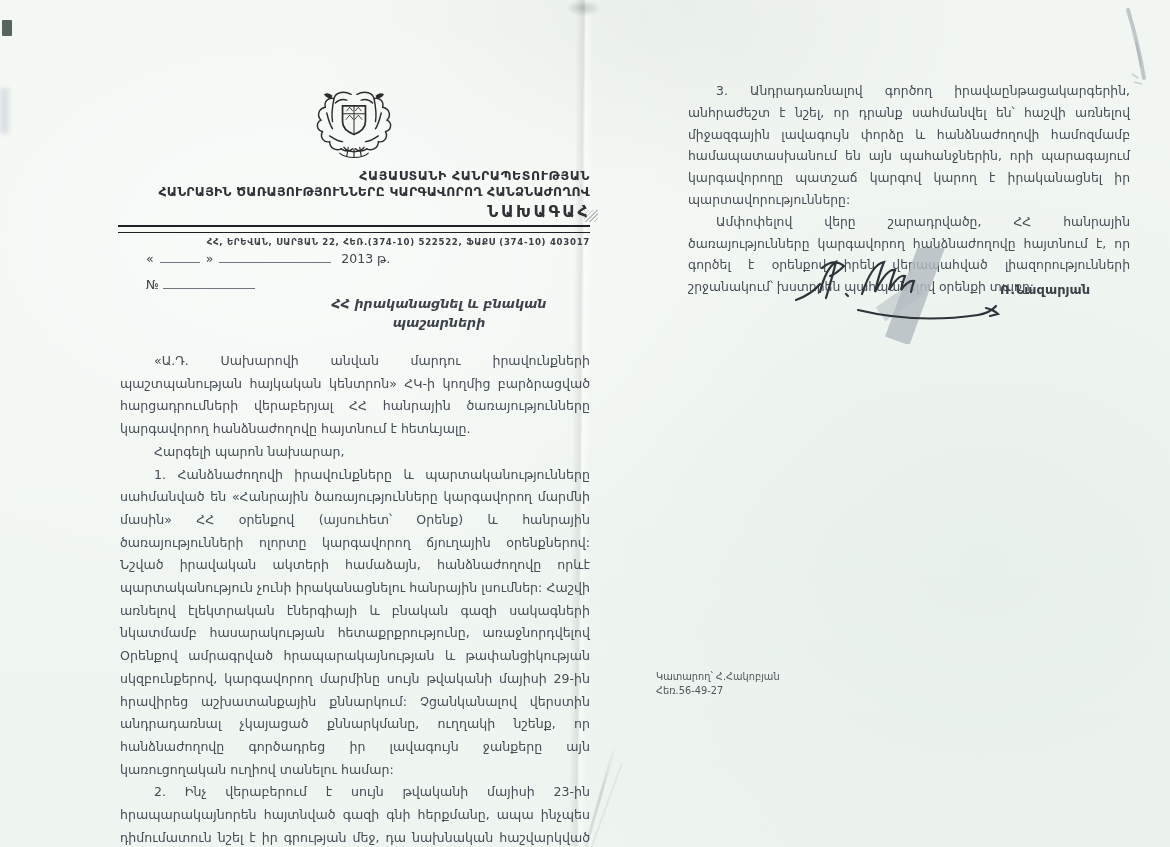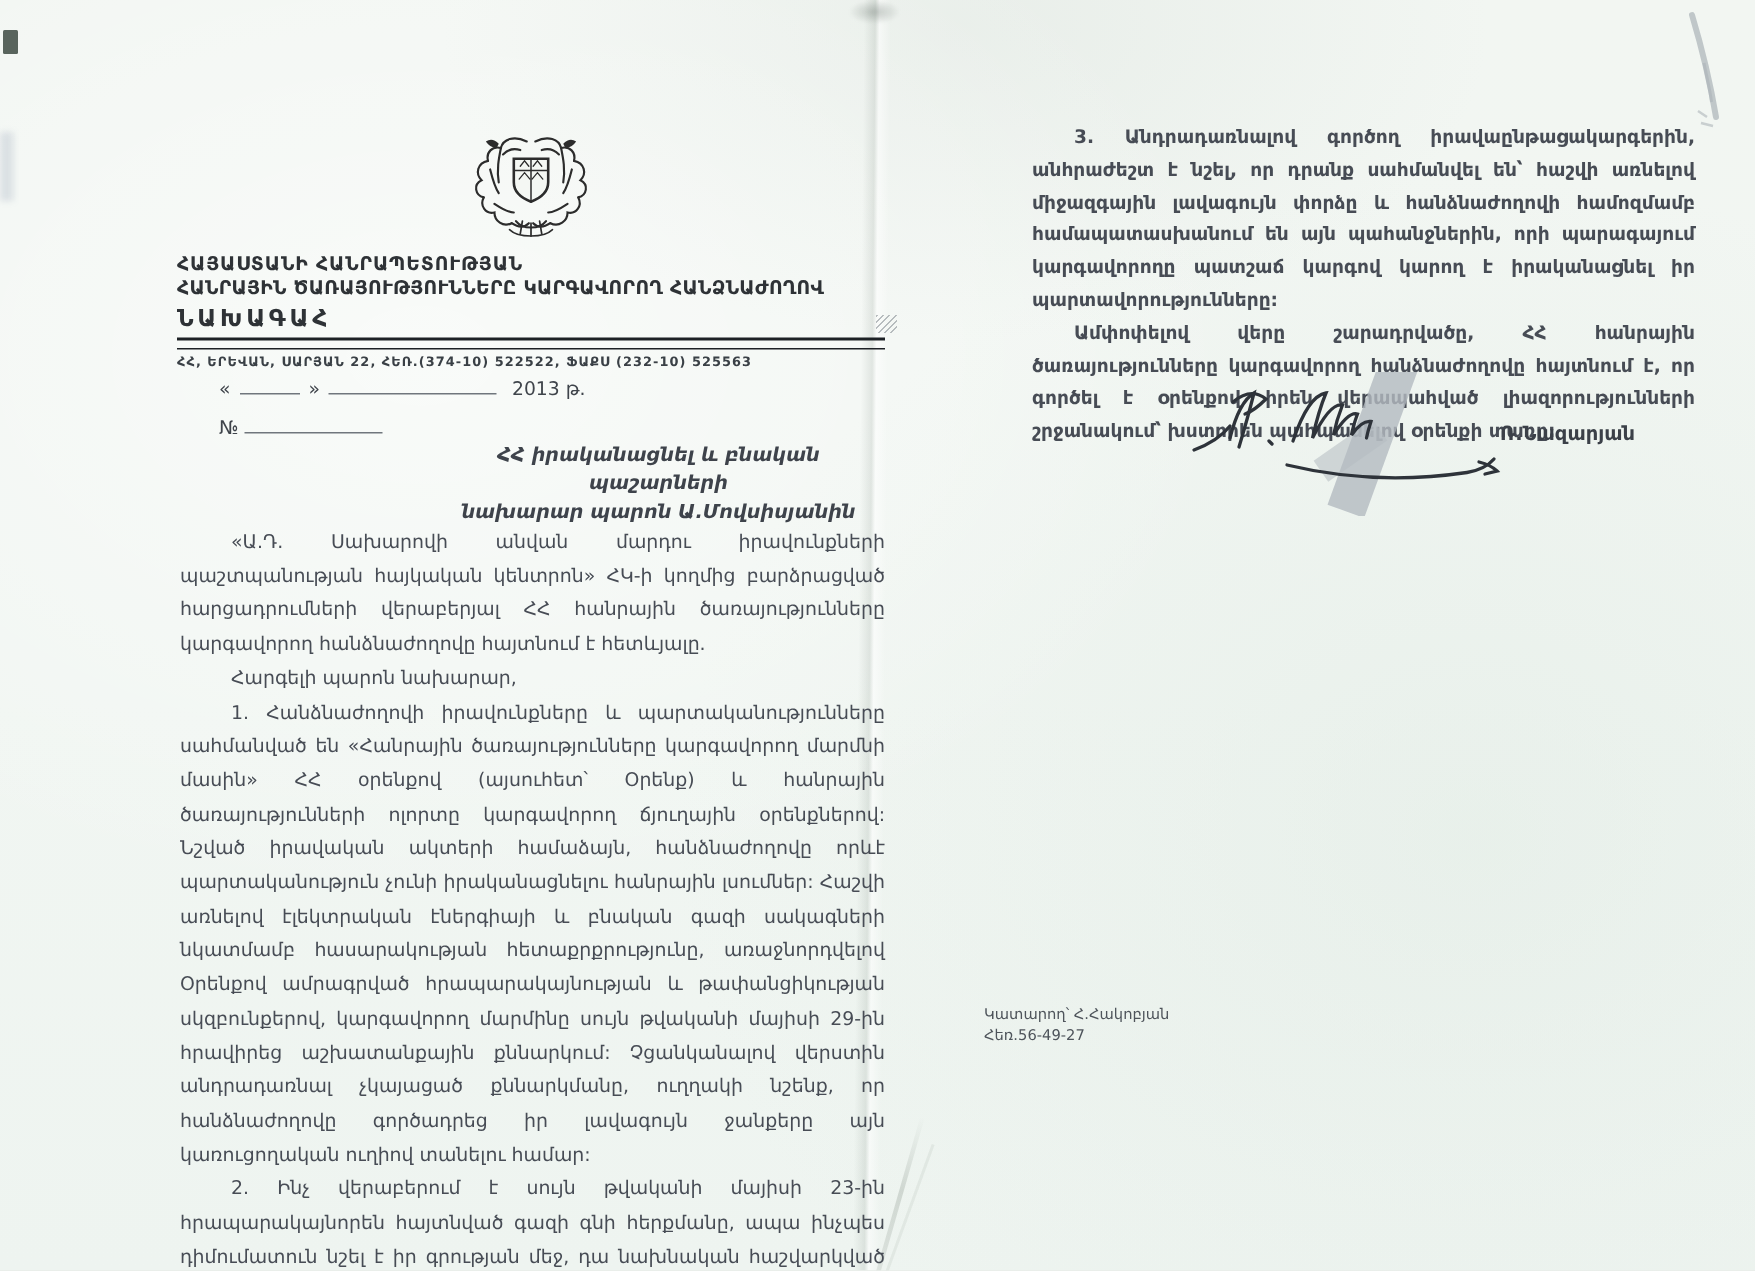--- a/index.html
+++ b/index.html
@@ -26,41 +26,41 @@
   .bottom-crease-echo{position:absolute;left:604px;top:760px;width:2px;height:100px;
     background:rgba(150,160,150,.14);transform:rotate(20deg);}
   .corner-mark-top-left{position:absolute;left:2px;top:20px;width:10px;height:16px;
     background:#3d4a42;opacity:.85;border-radius:1px;}
   .edge-smudge-left{position:absolute;left:0;top:88px;width:9px;height:46px;
     background:rgba(108,124,156,.18);filter:blur(2px);}
   .rule-end-smudge{position:absolute;left:584px;top:210px;width:14px;height:12px;
     background:repeating-linear-gradient(135deg, rgba(120,128,135,.5) 0 1px, transparent 1px 3px);}
   
   .left-page{position:absolute;left:118px;top:0;width:472px;height:847px;}
-  .letterhead{position:absolute;left:0;top:84px;width:472px;text-align:left;color:#2e3236;}
+  .letterhead{position:absolute;left:0;top:84px;width:472px;text-align:right;color:#2e3236;}
   .emblem{display:block;margin:0 auto;}
   .lh-country{font-size:12.5px;font-weight:bold;letter-spacing:.6px;margin-top:6px;}
   .lh-org{font-size:12.5px;font-weight:bold;letter-spacing:.2px;margin-top:1px;}
   .lh-title{font-size:15.5px;font-weight:bold;letter-spacing:2.5px;margin-top:4px;}
   .lh-rule{height:5px;margin-top:4px;border-top:2.5px solid #1d2125;border-bottom:1.5px solid #1d2125;}
   .lh-contact{font-size:8.6px;letter-spacing:.7px;margin-top:4px;color:#3a4046;font-weight:bold;}
   .date-line{position:absolute;left:28px;top:250px;font-size:12.5px;color:#3f444b;}
   .blank{display:inline-block;border-bottom:1px solid #70767d;height:12px;vertical-align:baseline;}
   .blank-day{width:40px;margin:0 6px;}
   .blank-month{width:112px;margin:0 10px 0 6px;}
   .blank-number{width:92px;margin-left:4px;}
   .number-line{position:absolute;left:28px;top:276px;font-size:12.5px;color:#3f444b;}
   .addressee{position:absolute;left:183px;top:294px;width:276px;text-align:center;
     font-style:italic;font-weight:600;font-size:12.8px;line-height:19px;color:#3e434b;}
   .left-body{position:absolute;left:2px;top:350px;width:470px;
     font-size:12.6px;line-height:22.7px;text-align:justify;color:#474c55;}
   .left-body p{margin:0;text-indent:34px;}
   
   .right-body{position:absolute;left:688px;top:80px;width:442px;
-    font-size:12.4px;line-height:21.8px;text-align:justify;color:#474c55;font-weight:bold;}
+    font-size:12.4px;line-height:21.8px;text-align:justify;color:#474c55;}
   .right-body p{margin:0;text-indent:28px;}
   .signature-block{position:absolute;left:790px;top:248px;width:300px;height:96px;}
   .signatory-name{position:absolute;left:1000px;top:282px;width:130px;
     font-size:13px;font-weight:700;color:#3b4048;}
   .doc-footer{position:absolute;left:656px;top:670px;font-size:9.8px;line-height:14px;color:#4e545b;}
   .pencil-mark{position:absolute;left:1112px;top:2px;}
 </style>
 </head>
 <body>
 
@@ -104,33 +104,32 @@
           <path d="M52,88 L50,100 M68,88 L70,100 M60,90 V102" stroke-width="1.6"></path>
           <path d="M40,96 C48,104 72,104 80,96" stroke-width="1.4"></path>
         </g>
         <path d="M30,16 q-6,-6 -12,-2 q4,6 10,6 z" fill="#2c2c2c"></path>
         <path d="M90,16 q6,-6 12,-2 q-4,6 -10,6 z" fill="#2c2c2c"></path>
       </svg>
       <div class="lh-country">ՀԱՅԱՍՏԱՆԻ ՀԱՆՐԱՊԵՏՈՒԹՅԱՆ</div>
       <div class="lh-org">ՀԱՆՐԱՅԻՆ ԾԱՌԱՅՈՒԹՅՈՒՆՆԵՐԸ ԿԱՐԳԱՎՈՐՈՂ ՀԱՆՁՆԱԺՈՂՈՎ</div>
       <div class="lh-title">ՆԱԽԱԳԱՀ</div>
       <div class="lh-rule"></div>
-      <div class="lh-contact">ՀՀ, ԵՐԵՎԱՆ, ՍԱՐՅԱՆ 22, ՀԵՌ.(374-10) 522522, ՖԱՔՍ (232-10) 525563</div>
+      <div class="lh-contact">ՀՀ, ԵՐԵՎԱՆ, ՍԱՐՅԱՆ 22, ՀԵՌ.(374-10) 522522, ՖԱՔՍ (374-10) 403017</div>
     </div>
 
     <div class="date-line">
       <span>«</span><span class="blank blank-day"></span><span>»</span><span class="blank blank-month"></span><span>2013 թ.</span>
     </div>
     <div class="number-line">
       <span>№</span><span class="blank blank-number"></span>
     </div>
 
     <div class="addressee">
       <div>ՀՀ իրականացնել և բնական պաշարների</div>
-      <div>նախարար պարոն Ա.Մովսիսյանին</div>
     </div>
 
     <div class="left-body">
       <p>«Ա.Դ. Սախարովի անվան մարդու իրավունքների պաշտպանության հայկական կենտրոն» ՀԿ-ի կողմից բարձրացված հարցադրումների վերաբերյալ ՀՀ հանրային ծառայությունները կարգավորող հանձնաժողովը հայտնում է հետևյալը.</p>
       <p>Հարգելի պարոն նախարար,</p>
       <p>1. Հանձնաժողովի իրավունքները և պարտականությունները սահմանված են «Հանրային ծառայությունները կարգավորող մարմնի մասին» ՀՀ օրենքով (այսուհետ՝ Օրենք) և հանրային ծառայությունների ոլորտը կարգավորող ճյուղային օրենքներով: Նշված իրավական ակտերի համաձայն, հանձնաժողովը որևէ պարտականություն չունի իրականացնելու հանրային լսումներ: Հաշվի առնելով էլեկտրական էներգիայի և բնական գազի սակագների նկատմամբ հասարակության հետաքրքրությունը, առաջնորդվելով Օրենքով ամրագրված հրապարակայնության և թափանցիկության սկզբունքերով, կարգավորող մարմինը սույն թվականի մայիսի 29-ին հրավիրեց աշխատանքային քննարկում: Չցանկանալով վերստին անդրադառնալ չկայացած քննարկմանը, ուղղակի նշենք, որ հանձնաժողովը գործադրեց իր լավագույն ջանքերը այն կառուցողական ուղիով տանելու համար:</p>
       <p>2. Ինչ վերաբերում է սույն թվականի մայիսի 23-ին հրապարակայնորեն հայտնված գազի գնի հերքմանը, ապա ինչպես դիմումատուն նշել է իր գրության մեջ, դա նախնական հաշվարկված գինն է: Հրապարակված գինը կարող է փոփոխվել մինչև հանձնաժողովի նիստը և նույնիսկ հանձնաժողովի նիստի ընթացքում:</p>
     </div>
   </div>
 

